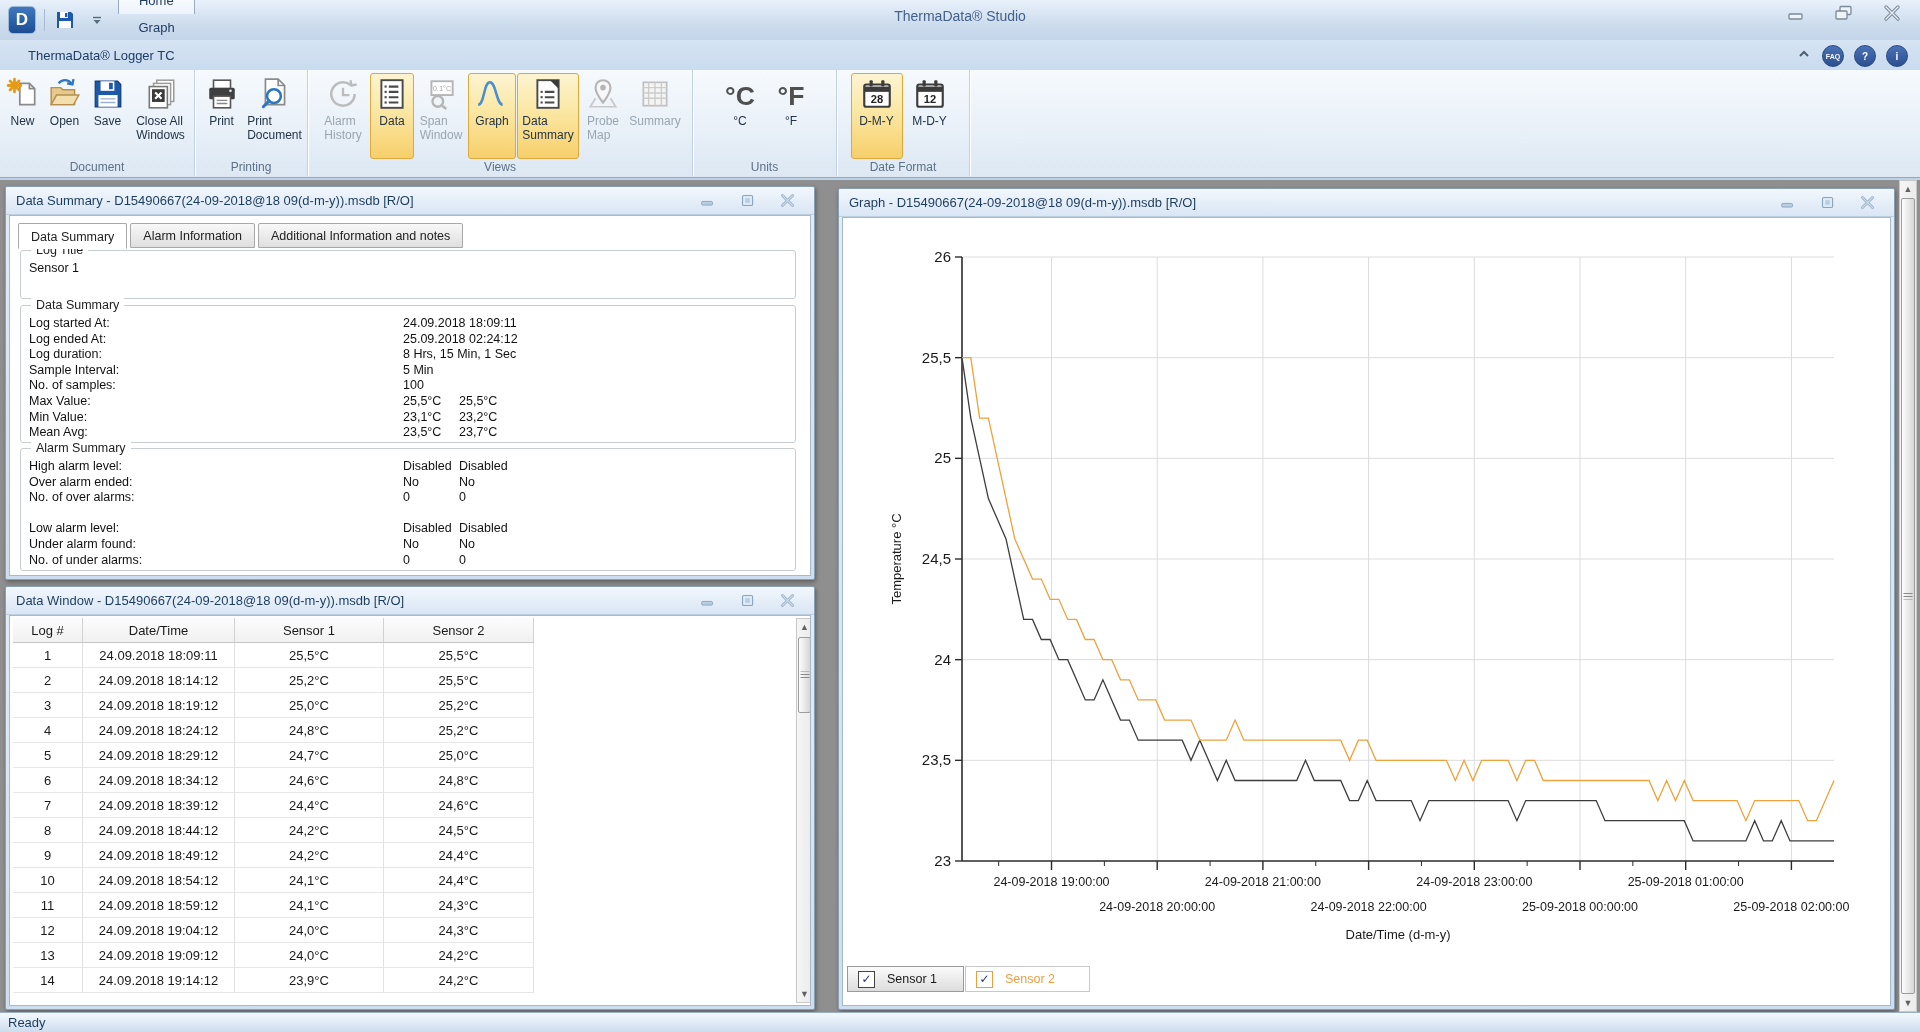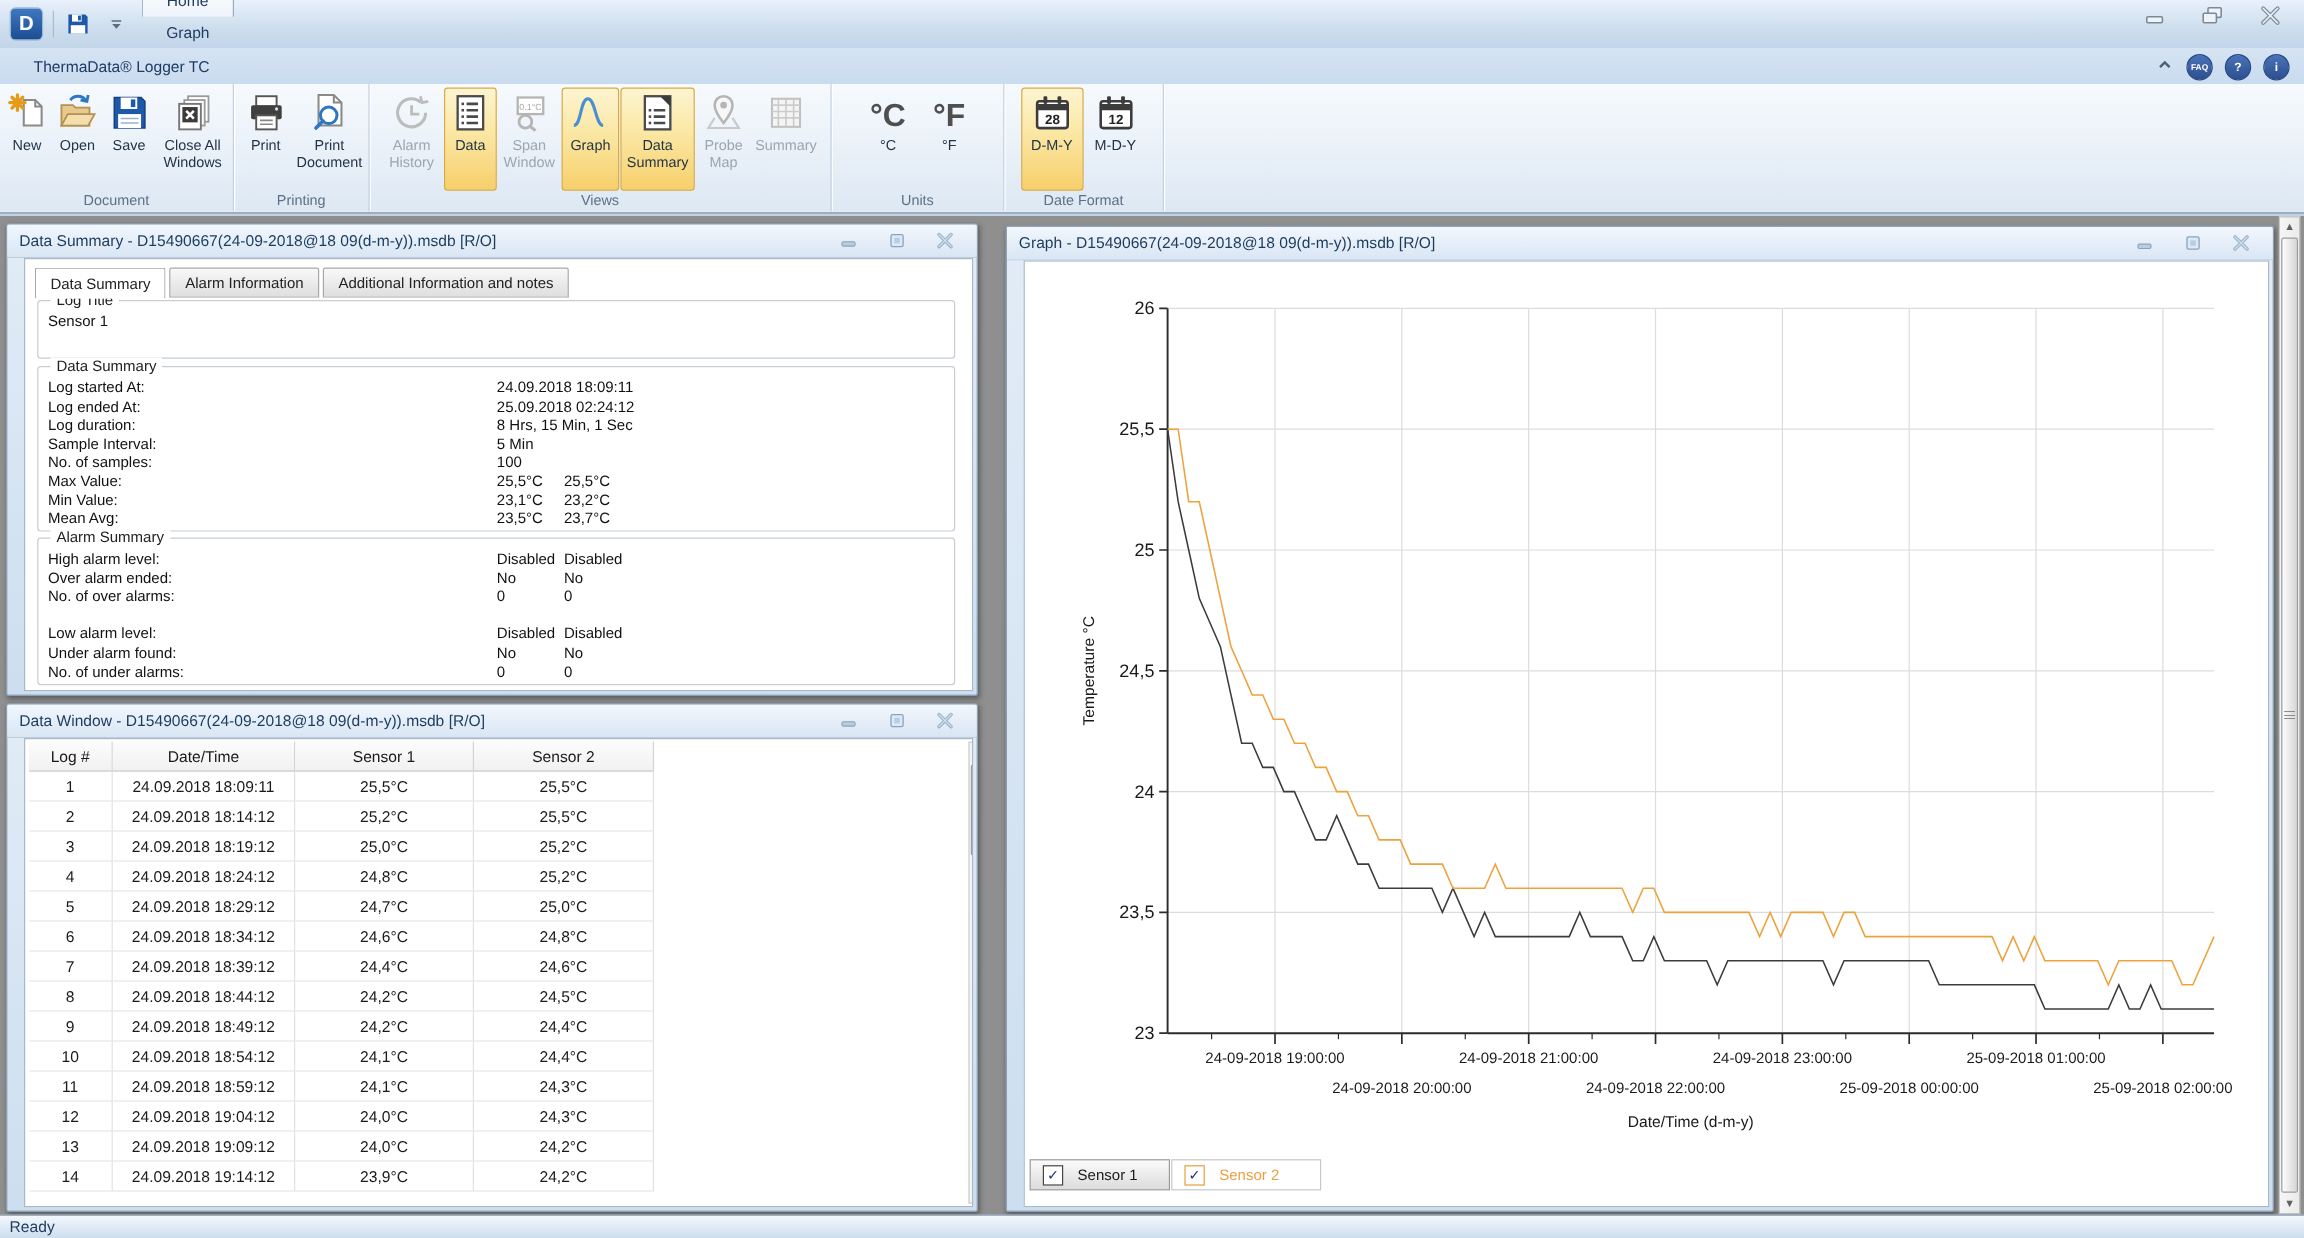--- a/index.html
+++ b/index.html
@@ -36,38 +36,38 @@
   
   #ribbon{position:absolute;left:0;top:70px;width:1920px;height:107px;
           background:linear-gradient(#f6fafd,#e6eef7 65%,#dde8f3);border-bottom:1px solid #93a9bf;}
   .rgroup{position:relative;height:106px;display:inline-block;vertical-align:top;
           border-right:1px solid #c3d2e2;box-shadow:1px 0 0 #ffffff;}
   .rbuttons{display:flex;justify-content:center;align-items:flex-start;gap:1px;padding-top:3px;}
   .rbtn{height:86px;border:1px solid transparent;border-radius:3px;display:flex;
         flex-direction:column;align-items:center;padding-top:3px;box-sizing:border-box;}
   .rbtn .ric{width:34px;height:34px;}
   .rbtn .ric svg{width:34px;height:34px;}
-  .rbtn .rlb{font-size:12px;color:#223447;text-align:center;line-height:14px;margin-top:3px;}
+  .rbtn .rlb{font-size:12px;color:#223447;text-align:left;line-height:14px;margin-top:3px;}
   .rbtn.active{background:linear-gradient(#fdf4d1,#fbe9a8 40%,#f7cf6b);border-color:#dba93c;}
   .rbtn.disabled .rlb{color:#9aa6b1;}
   .rgroup-label{position:absolute;bottom:2px;left:0;width:100%;text-align:center;
                 font-size:12px;color:#5c7087;}
   
   #workspace{position:absolute;left:0;top:178px;width:1920px;height:834px;background:#8f8f8f;
              border-top:2px solid #bdd2e6;box-sizing:border-box;}
   .win{position:absolute;background:linear-gradient(#e2ecf7,#ccdeef);border:1px solid #89a0b5;
        border-radius:2px;box-shadow:1px 2px 4px rgba(0,0,0,.35);box-sizing:border-box;}
   .win-tb{height:27px;display:flex;align-items:center;padding:0 10px;color:#1c3c5e;font-size:13px;
           background:linear-gradient(#f2f7fd,#d9e6f4);border-bottom:1px solid #bccedf;
           border-radius:2px 2px 0 0;}
   .win-title{flex:1;white-space:nowrap;overflow:hidden;}
   .win-buttons{display:flex;gap:16px;margin-right:4px;}
   .wbtn{width:24px;height:16px;display:flex;align-items:center;justify-content:center;}
   .win-content{position:absolute;left:3px;right:3px;top:28px;bottom:3px;background:#fff;
-               border:1px solid #a8b8c8;overflow:hidden;margin-left:11px;}
+               border:1px solid #a8b8c8;overflow:hidden;}
   
   .dstabs{position:absolute;top:6px;left:8px;display:flex;align-items:flex-end;}
   .dstab{padding:5px 12px 4px 12px;font-size:12.5px;color:#222;
          background:linear-gradient(#f8f8f8,#dfdfdf);border:1px solid #a8a8a8;margin-right:3px;
          border-radius:2px 2px 0 0;position:relative;}
   .dstab.active{background:#fff;border-bottom-color:#fff;z-index:2;top:1px;padding-top:6px;}
   .fs{position:absolute;left:10px;right:14px;border:1px solid #c8cdd2;border-radius:3px;box-sizing:border-box;}
   .fs-legend{position:absolute;top:-8px;left:10px;background:#fff;padding:0 5px;font-size:12.5px;color:#222;}
   .fs-body{position:absolute;left:8px;right:8px;top:10px;}
   .srow{position:relative;height:15.6px;font-size:12.5px;color:#111;white-space:nowrap;}
@@ -117,20 +117,21 @@
             <rect x="4" y="11" width="12" height="7" fill="#fff"></rect>
           </svg>
         </div>
       <div class="qa-ic">
           <svg viewBox="0 0 12 12" width="12" height="12">
             <path d="M2 3.5h8" stroke="#5a6c80" stroke-width="1.4"></path>
             <path d="M2.5 6l3.5 4 3.5-4z" fill="#5a6c80"></path>
           </svg>
         </div>
     </div>
+    <div id="app-title">ThermaData® Studio</div>
     <div id="win-controls">
       <div class="wc">
           <svg viewBox="0 0 26 18" width="26" height="18">
             <rect x="6" y="10" width="13" height="5" rx="1" fill="#eef3f8" stroke="#7a8a9a" stroke-width="1.3"></rect>
           </svg>
         </div>
       <div class="wc">
           <svg viewBox="0 0 26 18" width="26" height="18">
             <rect x="9" y="2.5" width="11" height="8" rx="1" fill="#eef3f8" stroke="#7a8a9a" stroke-width="1.3"></rect>
             <rect x="5" y="7" width="11" height="8" rx="1" fill="#eef3f8" stroke="#7a8a9a" stroke-width="1.3"></rect>

